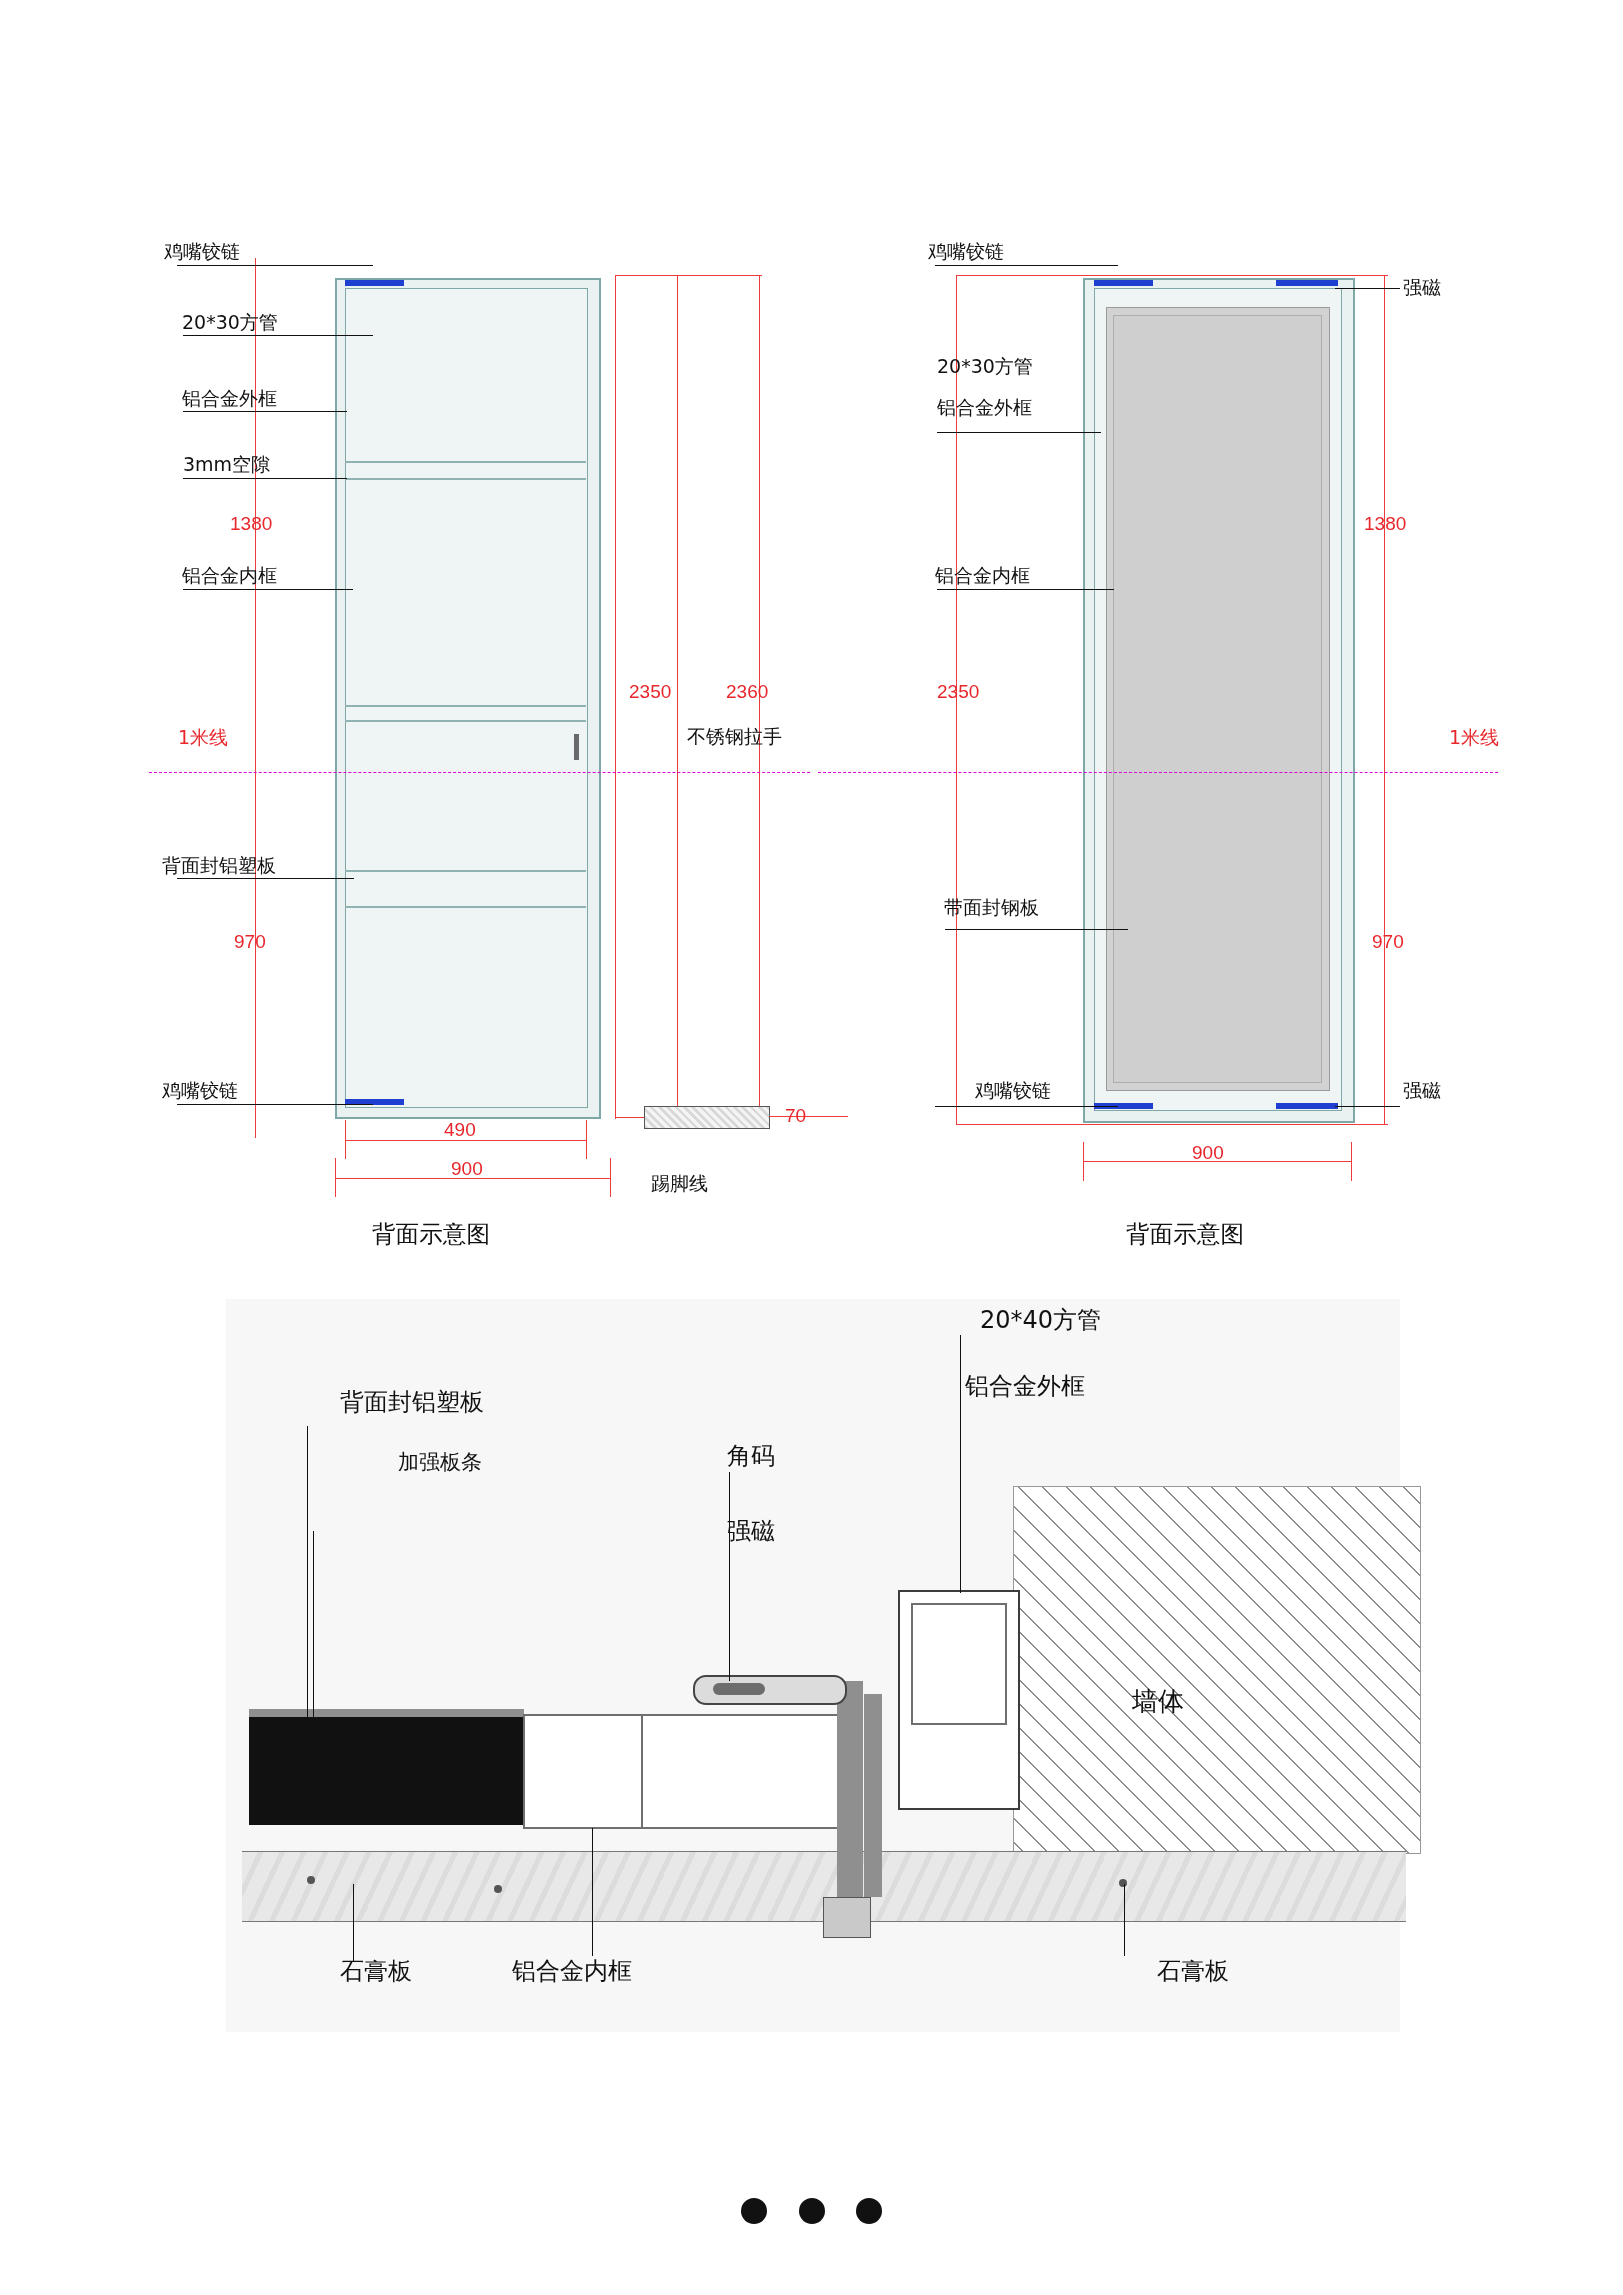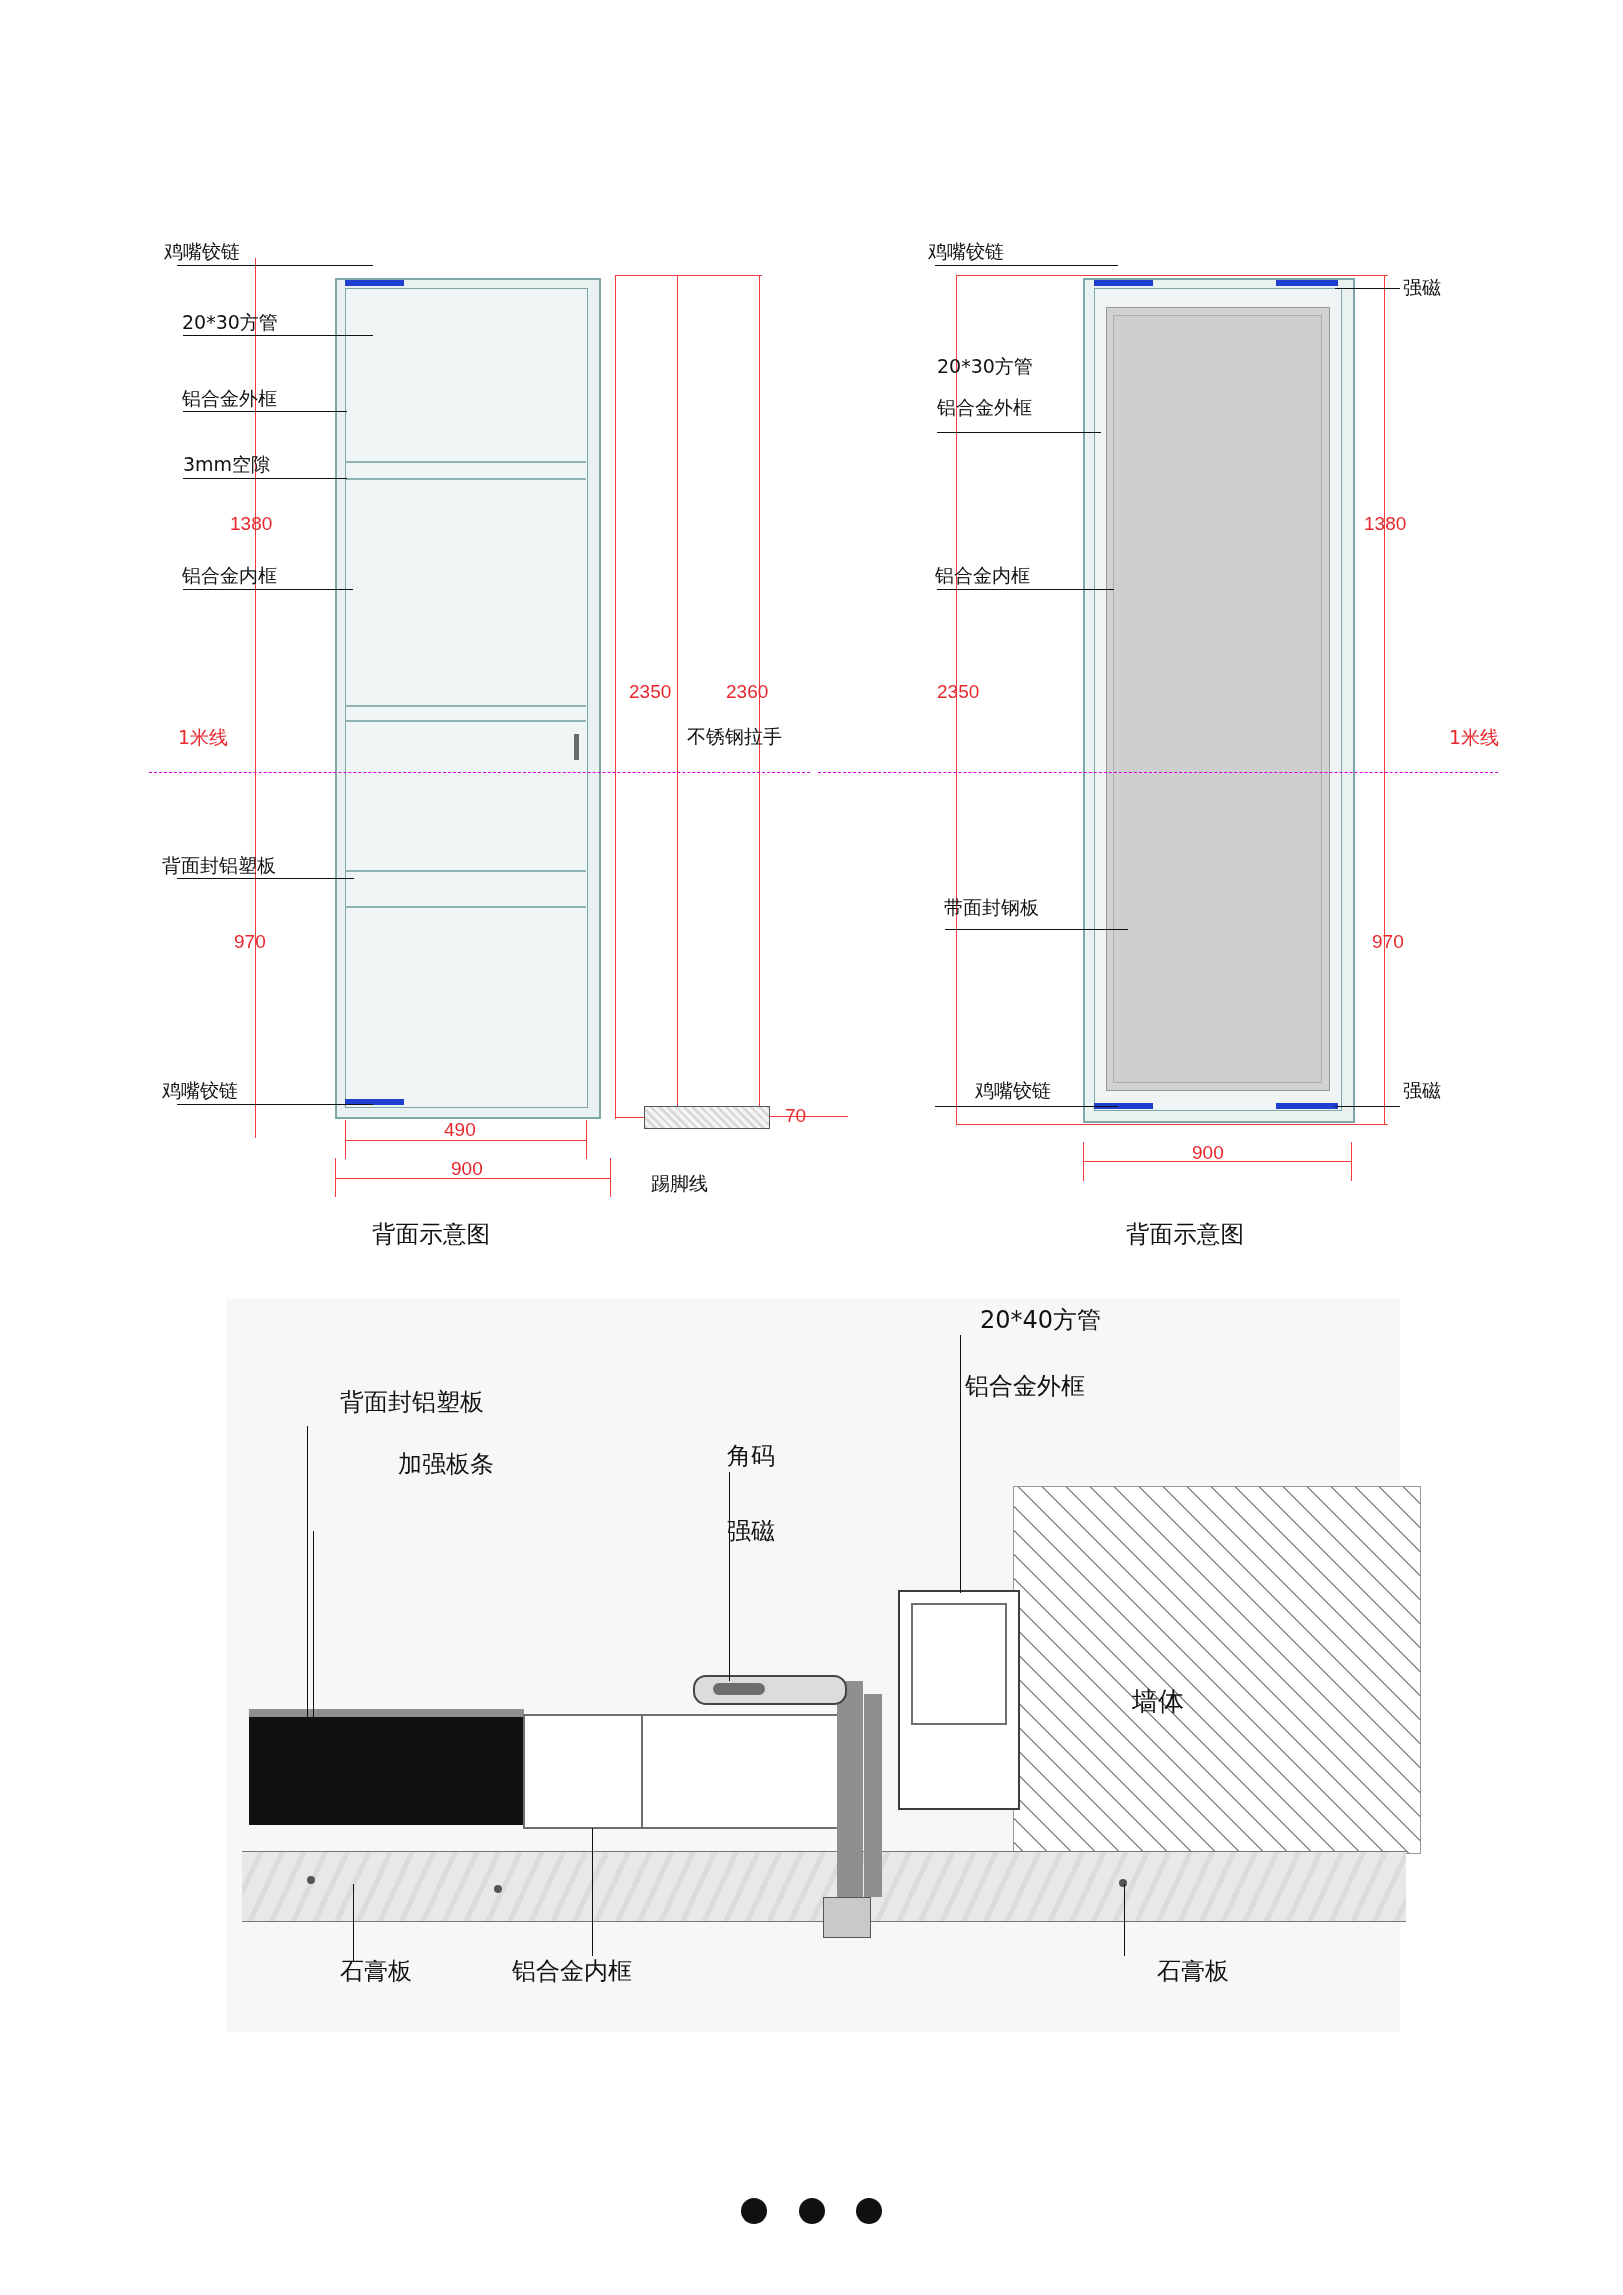--- a/index.html
+++ b/index.html
@@ -231,21 +231,21 @@
 
   <div class="darkbox" style="left:898px;top:1590px;width:118px;height:216px;"></div>
   <div class="whitebox" style="left:911px;top:1603px;width:92px;height:118px;"></div>
 
   <div class="greybar" style="left:823px;top:1897px;width:46px;height:39px;background:#c9c9c9;border:1.3px solid #555;"></div>
 
   <div class="leadv" style="left:307px;top:1426px;height:291px;"></div>
   <div class="lbl cn" style="left:340px;top:1390px;font-size:24px;">背面封铝塑板</div>
 
   <div class="leadv" style="left:313px;top:1531px;height:190px;"></div>
-  <div class="lbl cn" style="left:398px;top:1452px;font-size:24px;">加强板条</div>
+  <div class="lbl cn" style="left:398px;top:1452px;font-size:21px;">加强板条</div>
 
   <div class="leadv" style="left:729px;top:1472px;height:209px;"></div>
   <div class="lbl cn" style="left:727px;top:1444px;font-size:24px;">角码</div>
   <div class="lbl cn" style="left:727px;top:1519px;font-size:24px;">强磁</div>
 
   <div class="leadv" style="left:960px;top:1335px;height:258px;"></div>
   <div class="lbl cn" style="left:980px;top:1308px;font-size:24px;">20*40方管</div>
   <div class="lbl cn" style="left:965px;top:1374px;font-size:24px;">铝合金外框</div>
 
   <div class="lead" style="left:353px;top:1897px;width:0.7px;height:65px;background:#111;"></div>

